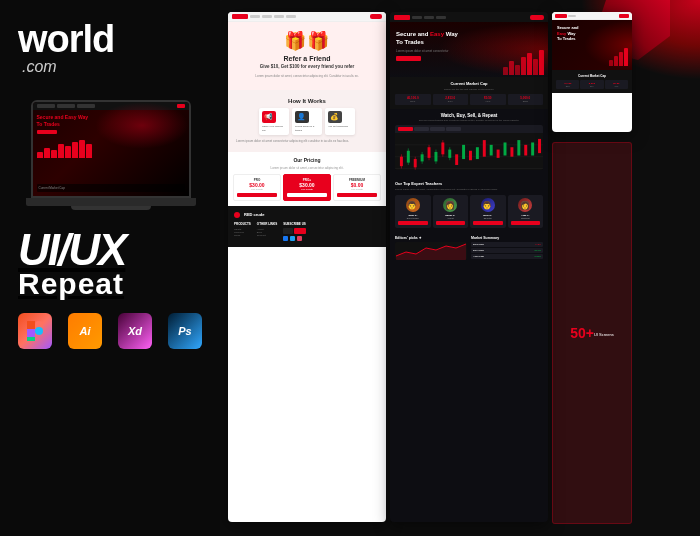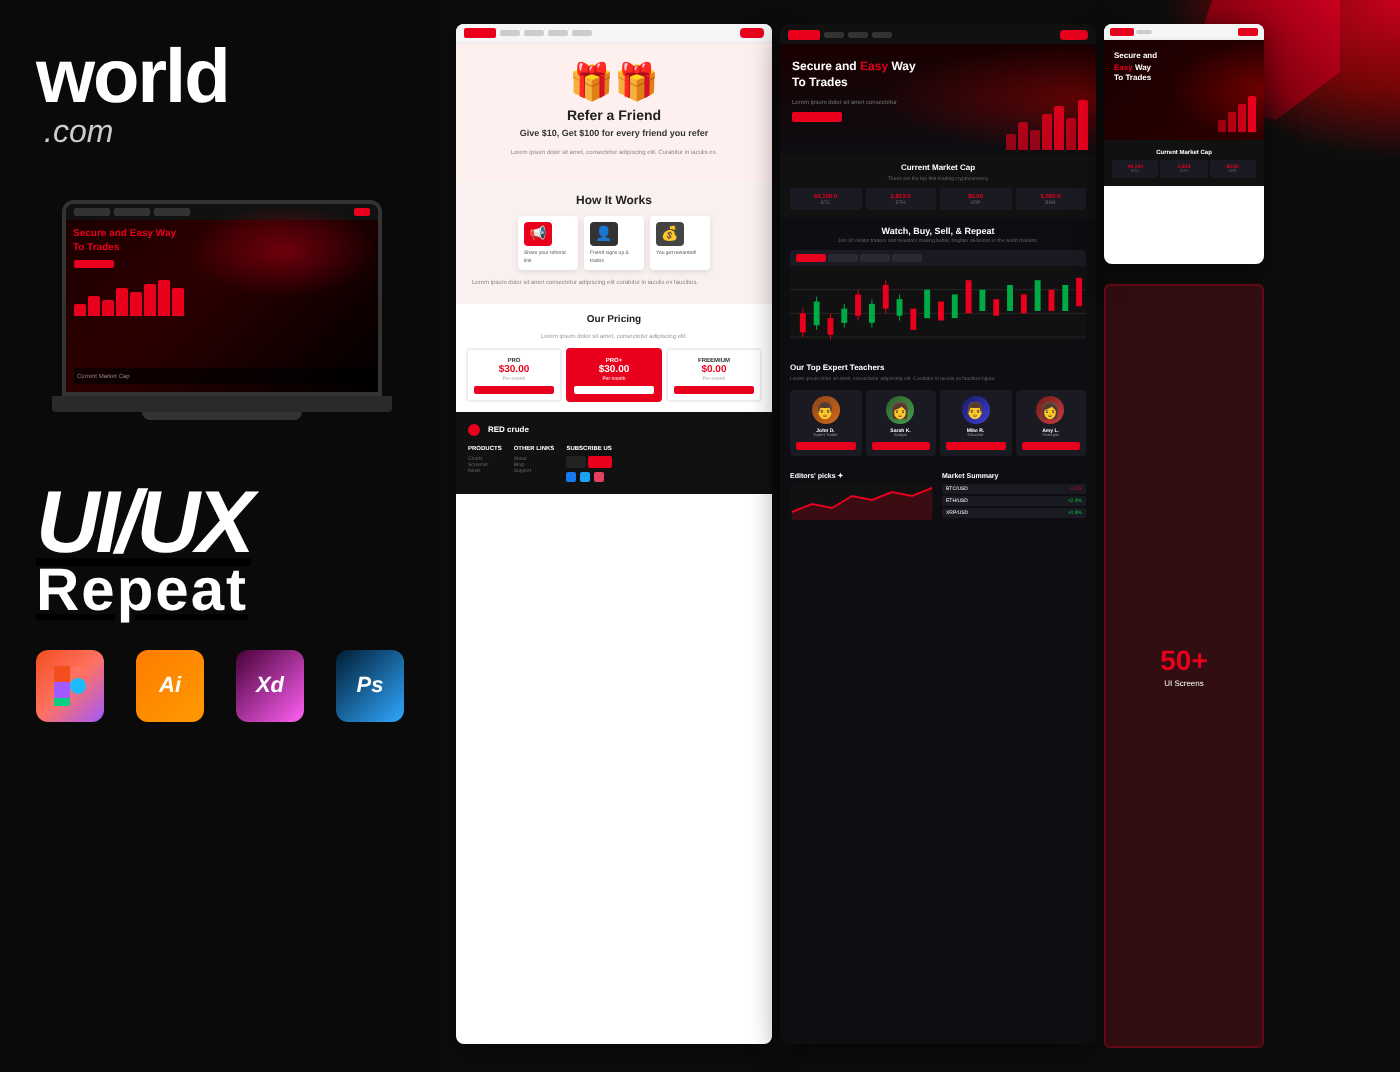--- a/index.html
+++ b/index.html
@@ -177,21 +177,21 @@
     .laptop-stand {
       width: 80px;
       height: 4px;
       background: #333;
       margin: 0 auto;
       border-radius: 0 0 4px 4px;
     }
 
     
     .uiux-section {
-      margin-top: 12px;
+      margin-top: 0;
       text-decoration: underline;
     }
 
     .uiux-text {
       font-size: 44px;
       font-weight: 900;
       color: #ffffff;
       line-height: 0.95;
       letter-spacing: -2px;
       font-style: italic;
@@ -1025,21 +1025,21 @@
               <div style="font-size:2px;color:#666">ETH</div>
             </div>
             <div style="flex:1;background:#1a1a22;border-radius:1px;padding:2px;text-align:center">
               <div style="font-size:2.5px;font-weight:700;color:#e8001d">$0.50</div>
               <div style="font-size:2px;color:#666">XRP</div>
             </div>
           </div>
         </div>
       </div>
 
-      <div style="background:rgba(255,20,40,0.15);border:1px solid rgba(232,0,29,0.3);border-radius:3px;padding:4px;text-align:center;flex:1;display:flex;flex-direction:column;align-items:center;justify-content:center;margin-top:4px">
+      <div style="background:rgba(255,20,40,0.15);border:1px solid rgba(232,0,29,0.3);border-radius:3px;padding:4px;text-align:center;flex:1;display:flex;flex-direction:row;align-items:center;justify-content:center;margin-top:4px">
         <div style="font-size:14px;font-weight:900;color:#e8001d;line-height:1">50+</div>
         <div style="font-size:4px;color:#fff;margin-top:2px">UI Screens</div>
       </div>
     </div>
 
   </div>
 
 </div>
 
 </body></html>

